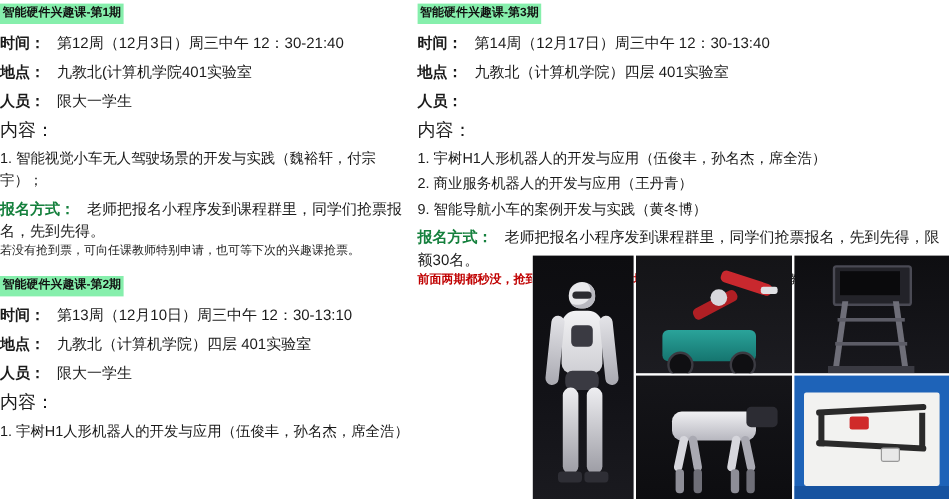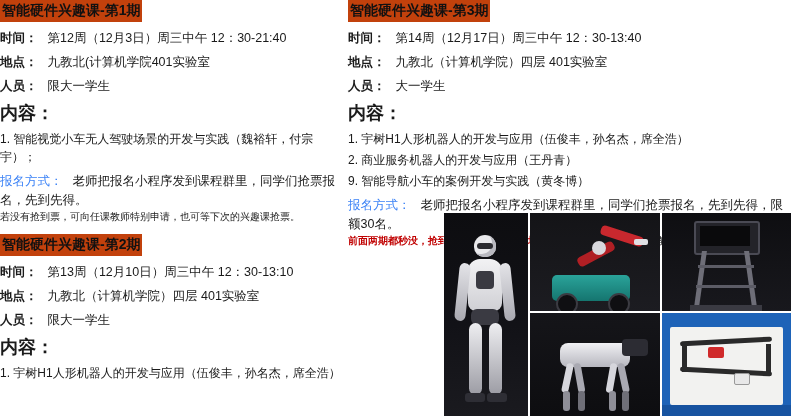--- a/index.html
+++ b/index.html
@@ -30,24 +30,24 @@
     position: absolute;
     left: 348px;
     top: 0px;
     width: 443px;
   }
   .session {
     margin: 0 0 4px 0;
   }
   .session-title {
     display: inline-block;
-    font-size: 14px;
+    font-size: 10px;
     font-weight: bold;
     color: #111;
-    background: #c2410c;
+    background: #86efac;
     padding: 2px 2px 2px 2px;
     line-height: 1.25;
     margin-bottom: 7px;
   }
   .row {
     display: flex;
     align-items: center;
     font-size: 12.5px;
     line-height: 1.45;
     margin-bottom: 6px;
@@ -55,37 +55,37 @@
   .row .k {
     font-weight: bold;
     white-space: nowrap;
     flex: 0 0 auto;
     margin-right: 10px;
   }
   .row .v {
     flex: 1 1 auto;
   }
   .content-label {
-    font-size: 18px;
-    font-weight: bold;
+    font-size: 15px;
+    font-weight: normal;
     margin-bottom: 5px;
   }
   .item {
     font-size: 12px;
     line-height: 1.5;
     margin-bottom: 3px;
   }
   .signup {
     font-size: 12.5px;
     line-height: 1.5;
     margin-top: 6px;
   }
   .signup .k {
-    font-weight: normal;
-    color: #3b82f6;
+    font-weight: bold;
+    color: #15803d;
     margin-right: 10px;
   }
   .signup .body {
     display: inline;
   }
   .warn {
     font-weight: bold;
     color: #c00000;
   }
   .tail {
@@ -354,21 +354,20 @@
       <div class="row">
         <span class="k">时间：</span>
         <span class="v">第14周（12月17日）周三中午 12：30-13:40</span>
       </div>
       <div class="row">
         <span class="k">地点：</span>
         <span class="v">九教北（计算机学院）四层 401实验室</span>
       </div>
       <div class="row">
         <span class="k">人员：</span>
-        <span class="v">大一学生</span>
       </div>
       <div class="content-label">内容：</div>
       <div class="item">1. 宇树H1人形机器人的开发与应用（伍俊丰，孙名杰，席全浩）</div>
       <div class="item">2. 商业服务机器人的开发与应用（王丹青）</div>
       <div class="item">9. 智能导航小车的案例开发与实践（黄冬博）</div>
       <div class="signup">
         <span class="k">报名方式：</span><span class="body">老师把报名小程序发到课程群里，同学们抢票报名，先到先得，限额30名。</span>
       </div>
       <div class="tail">
         <span class="warn">前面两期都秒没，抢到票的同学们一定到场！</span><span>若没有抢到票，可向任课教师特别申请。</span>

